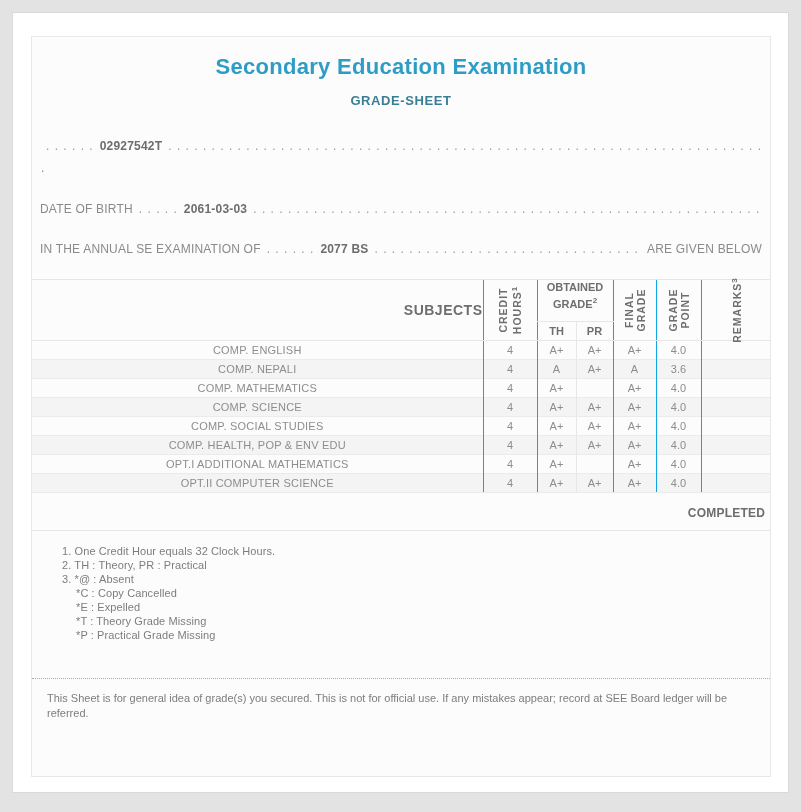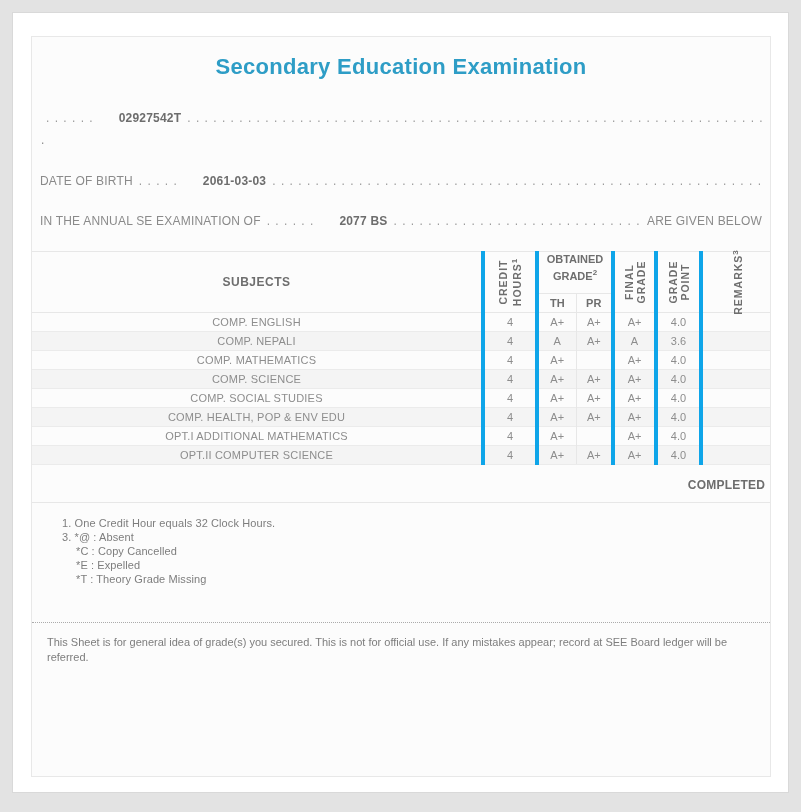--- a/index.html
+++ b/index.html
@@ -25,40 +25,40 @@
   }
   h2.subtitle{
     margin:13px 0 0;text-align:center;
     font-size:13px;line-height:15px;font-weight:bold;
     color:#3a7e95;letter-spacing:0.6px;
   }
   .info{margin-top:30px;padding:0 8px;color:#8a8a8a;font-size:12px;}
   .info-line{display:flex;align-items:baseline;white-space:nowrap;overflow:hidden;line-height:16px;}
   .info-line .lbl{flex:0 0 auto;letter-spacing:0.2px;}
   .info-line .lead-dots{flex:0 0 auto;margin:0 6px;letter-spacing:1px;color:#9a9a9a;}
-  .info-line .val{flex:0 0 auto;font-weight:bold;color:#6d6d6d;letter-spacing:0.2px;margin-left:19px;}
+  .info-line .val{flex:0 0 auto;font-weight:bold;color:#6d6d6d;letter-spacing:0.2px;}
   .info-line .fill{flex:1 1 auto;min-width:0;overflow:hidden;white-space:nowrap;margin-left:6px;letter-spacing:1px;color:#9a9a9a;}
   .info-line .suffix{flex:0 0 auto;margin-left:5px;letter-spacing:0.2px;}
   .stray-dot{margin:7px 0 0 1px;line-height:14px;color:#8a8a8a;font-size:12px;}
   .line-dob{margin-top:26px;}
   .line-exam{margin-top:24px;}
 
   table.grades{
     width:738px;border-collapse:collapse;table-layout:fixed;
     margin-top:22px;font-size:11px;color:#8d8d8d;
   }
   table.grades th,table.grades td{padding:0;box-sizing:border-box;}
   thead th{
     font-weight:bold;color:#6e6e6e;
     border-top:1px solid #e7e7e7;border-bottom:1px solid #e7e7e7;
   }
-  th.subjects{text-align:center;padding-left:7px;font-size:12px;letter-spacing:0.5px;}
+  th.subjects{text-align:right;padding-left:7px;font-size:14px;letter-spacing:0.5px;}
   .hrow1 th{height:42px;}
   .hrow2 th{height:19px;font-size:11px;text-align:center;}
-  .c-credit,.c-th,.c-final,.c-point,.c-remarks{border-left:4px solid #0ea5e9;}
+  .c-credit,.c-th,.c-final,.c-point,.c-remarks{border-left:1px solid #0ea5e9;}
   .c-pr{border-left:1px solid #e7e7e7;}
   th.vh{position:relative;overflow:visible;}
   .vtext{
     position:absolute;left:50%;top:50%;
     transform:translate(-50%,-50%) rotate(-90deg);
     white-space:nowrap;text-align:center;line-height:12px;
     font-weight:bold;font-size:10.5px;letter-spacing:1px;color:#6e6e6e;
   }
   th.obt{text-align:center;font-size:11px;line-height:14px;padding-top:4px;vertical-align:top;}
   sup{font-size:8px;}
@@ -84,20 +84,21 @@
   .note{padding:12px 25px 0 15px;font-size:11px;color:#7d7d7d;line-height:15px;}
   .note .note-title{font-weight:bold;color:#646464;}
 </style>
 </head>
 <body>
 
 <div class="page">
   <div class="card">
 
     <h1 class="title">Secondary Education Examination</h1>
+    <h2 class="subtitle">GRADE-SHEET</h2>
 
     <div class="info">
       <div class="info-line">
         <span class="lead-dots">. . . . . .</span>
         <span class="val">02927542T</span>
         <span class="fill">. . . . . . . . . . . . . . . . . . . . . . . . . . . . . . . . . . . . . . . . . . . . . . . . . . . . . . . . . . . . . . . . . . . . . . . . . . . . . . . . . . . . . . . . . . . . . . . . . . . . . . . . . . . . . . . . . . . . . . . . . . . . . . . .</span>
       </div>
       <div class="stray-dot">.</div>
       <div class="info-line line-dob">
         <span class="lbl">DATE OF BIRTH</span>
@@ -223,24 +224,26 @@
         </tr>
       </tbody>
     </table>
 
     <div class="summary">
       <div class="status-line">COMPLETED</div>
     </div>
 
     <div class="footnotes">
       <div class="fn">1. One Credit Hour equals 32 Clock Hours.</div>
+      <div class="fn">2. TH : Theory, PR : Practical</div>
       <div class="fn">3. *@ : Absent</div>
       <div class="fn sub">*C : Copy Cancelled</div>
       <div class="fn sub">*E : Expelled</div>
       <div class="fn sub">*T : Theory Grade Missing</div>
+      <div class="fn sub">*P : Practical Grade Missing</div>
     </div>
 
     <div class="divider"></div>
 
     <div class="note">
       <div class="note-body">This Sheet is for general idea of grade(s) you secured. This is not for official use. If any mistakes appear; record at SEE Board ledger will be referred.</div>
     </div>
 
   </div>
 </div>

